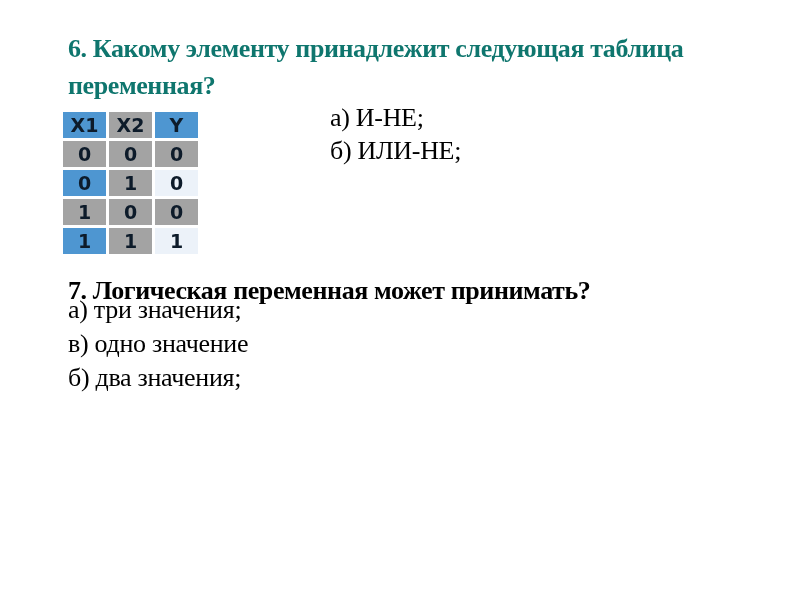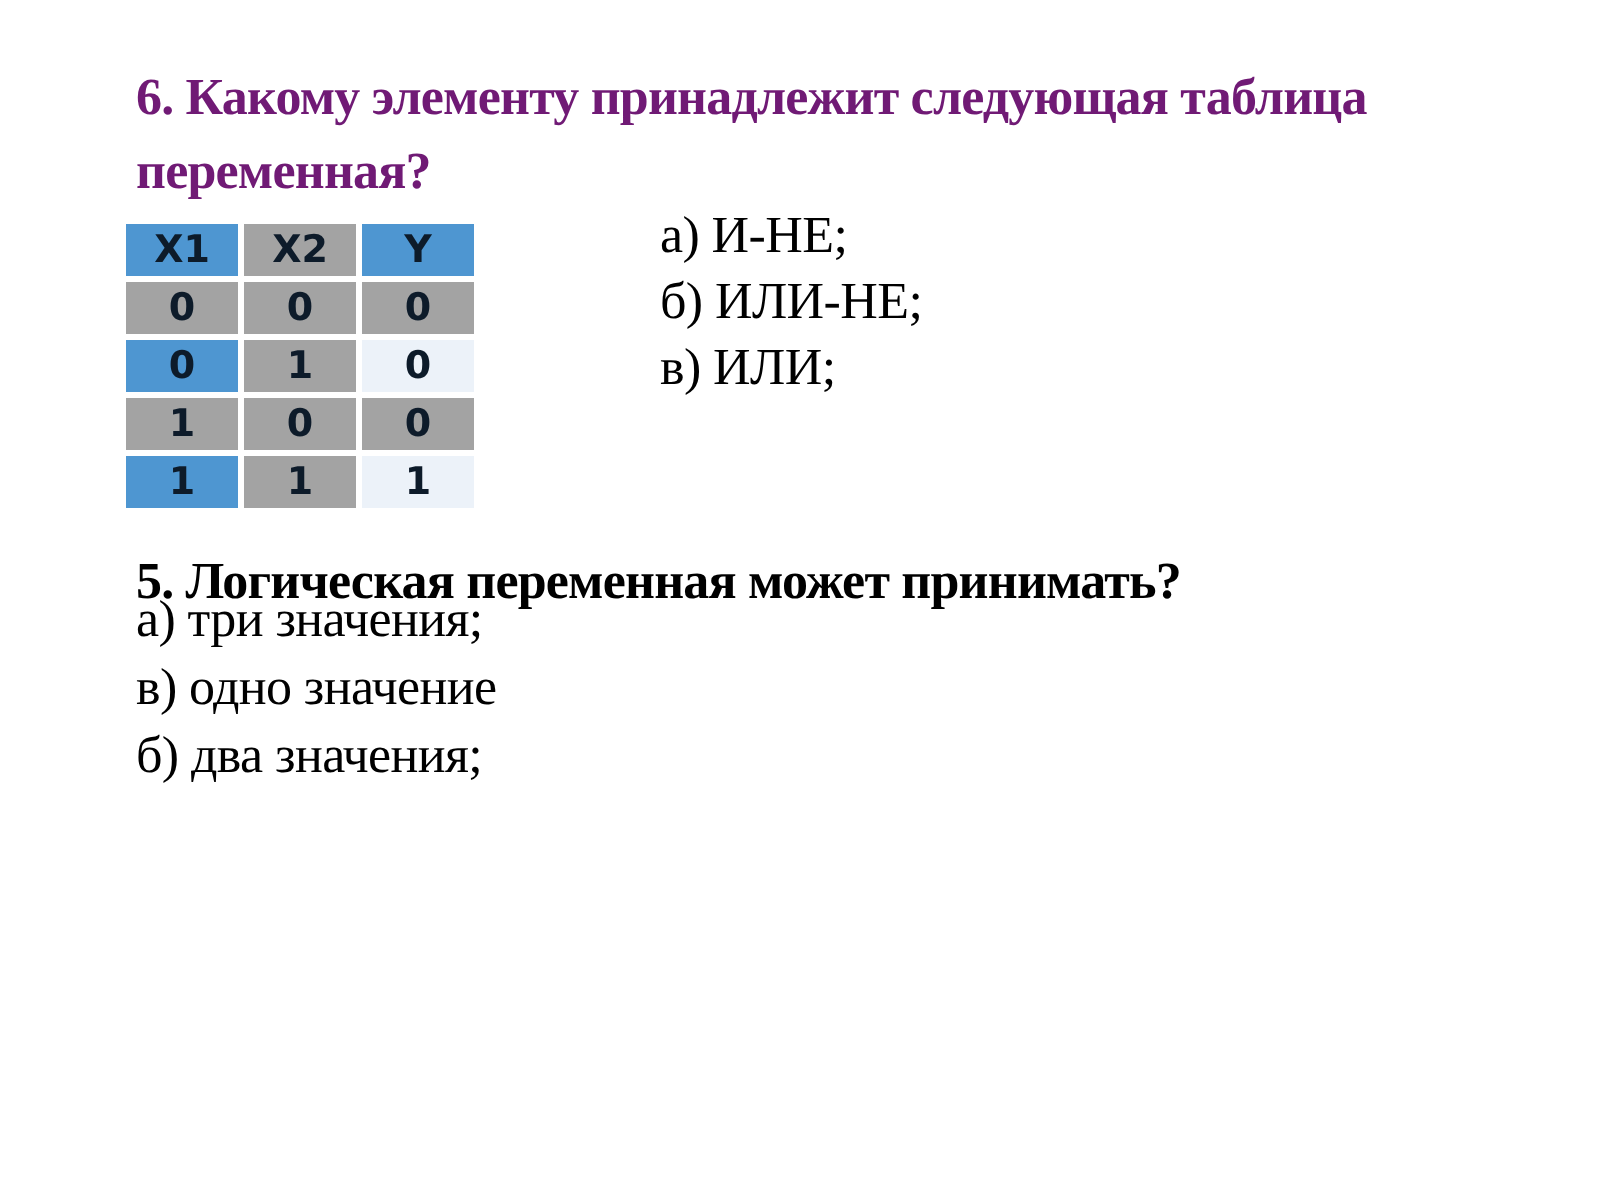--- a/index.html
+++ b/index.html
@@ -18,38 +18,38 @@
   }
   
   .q6-title {
     position: absolute;
     left: 68px;
     top: 30px;
     font-size: 26px;
     font-weight: bold;
     line-height: 37px;
     letter-spacing: -0.4px;
-    color: #701a75;
+    color: #0f766e;
   }
   .q6-title .line { white-space: nowrap; }
 
   
   .truth-table {
     position: absolute;
     left: 60px;
     top: 109px;
     border-collapse: separate;
     border-spacing: 3px;
     font-family: "DejaVu Sans", "Liberation Sans", sans-serif;
     font-weight: bold;
     font-size: 19px;
     color: #0d1b2a;
   }
   .truth-table th, .truth-table td {
-    width: 56px;
+    width: 43px;
     height: 26px;
     padding: 0;
     text-align: center;
     vertical-align: middle;
     line-height: 26px;
     font-weight: bold;
   }
   .c-dark    { background: #4e96d1; }
   .c-light   { background: #a3a3a3; }
   .c-lighter { background: #ecf2f9; }
@@ -121,24 +121,23 @@
         <td class="c-dark">1</td>
         <td class="c-light">1</td>
         <td class="c-lighter">1</td>
       </tr>
     </tbody>
   </table>
 
   <div class="q6-options">
     <div>а) И-НЕ;</div>
     <div>б) ИЛИ-НЕ;</div>
-    <div>в) ИЛИ;</div>
   </div>
 
-  <div class="q7-title">5. Логическая переменная может принимать?</div>
+  <div class="q7-title">7. Логическая переменная может принимать?</div>
 
   <div class="q7-options">
     <div>а) три значения;</div>
     <div>в) одно значение</div>
     <div>б) два значения;</div>
   </div>
 
 </div>
 
 </body></html>

